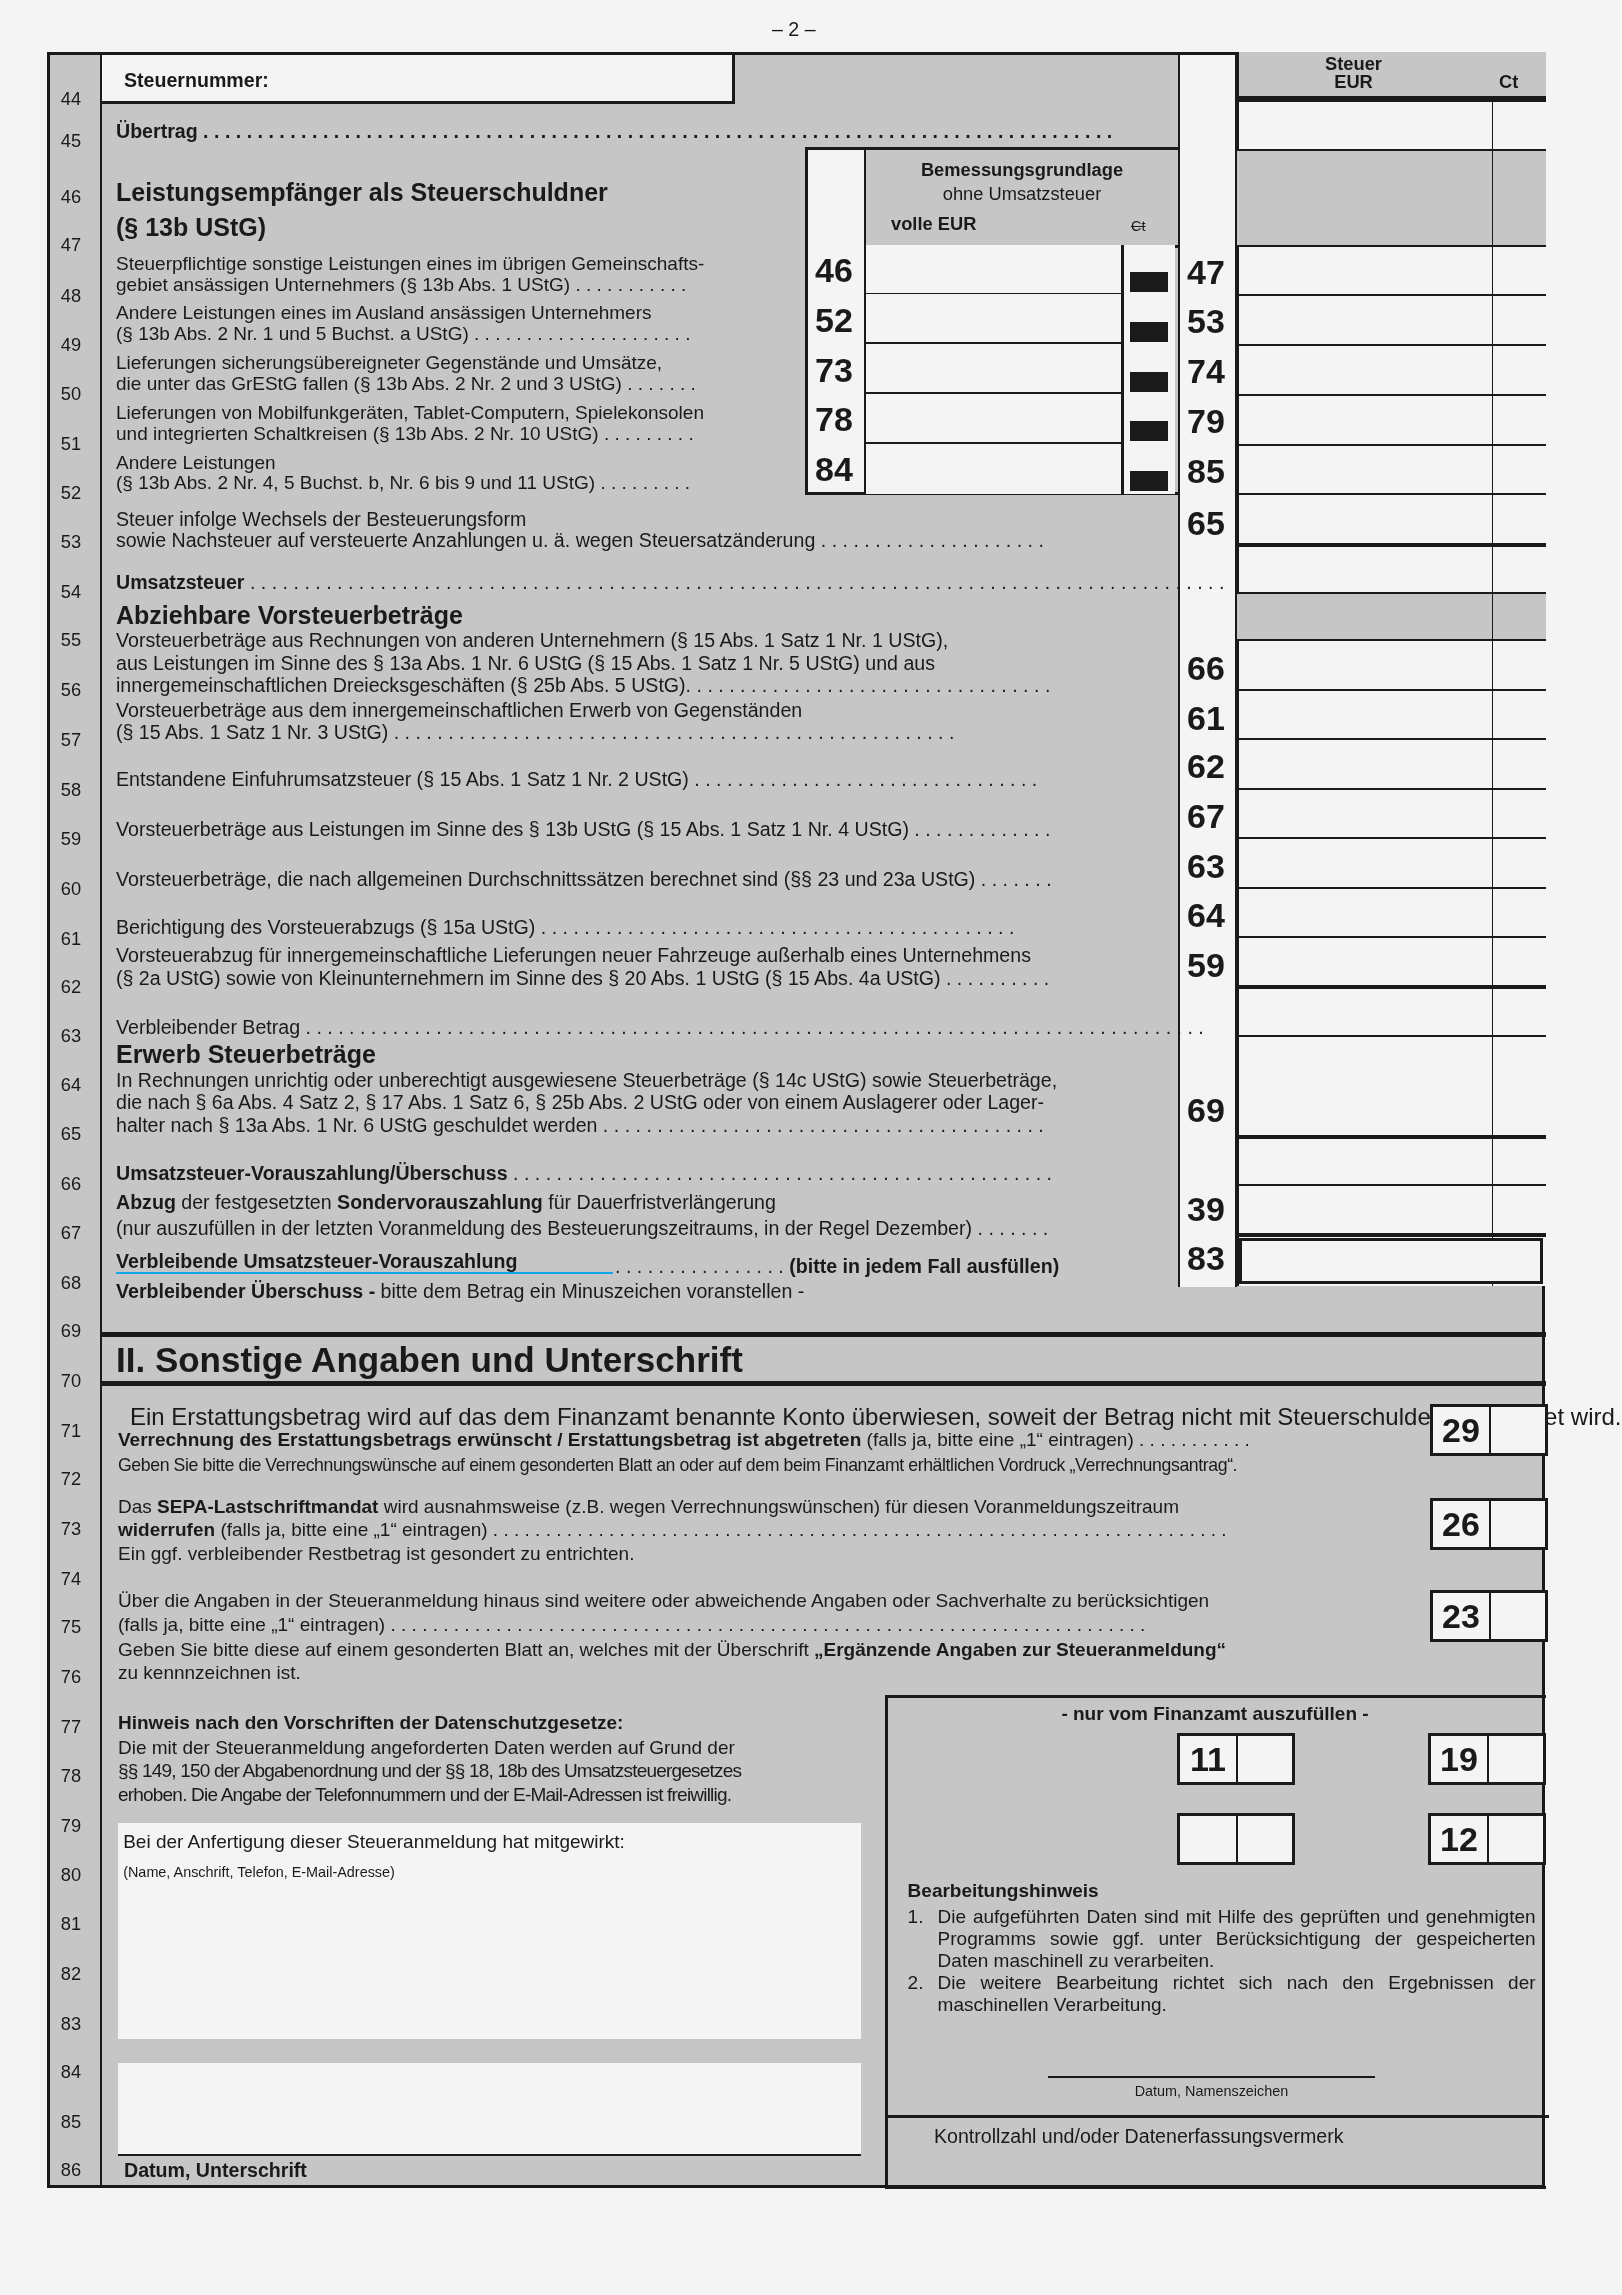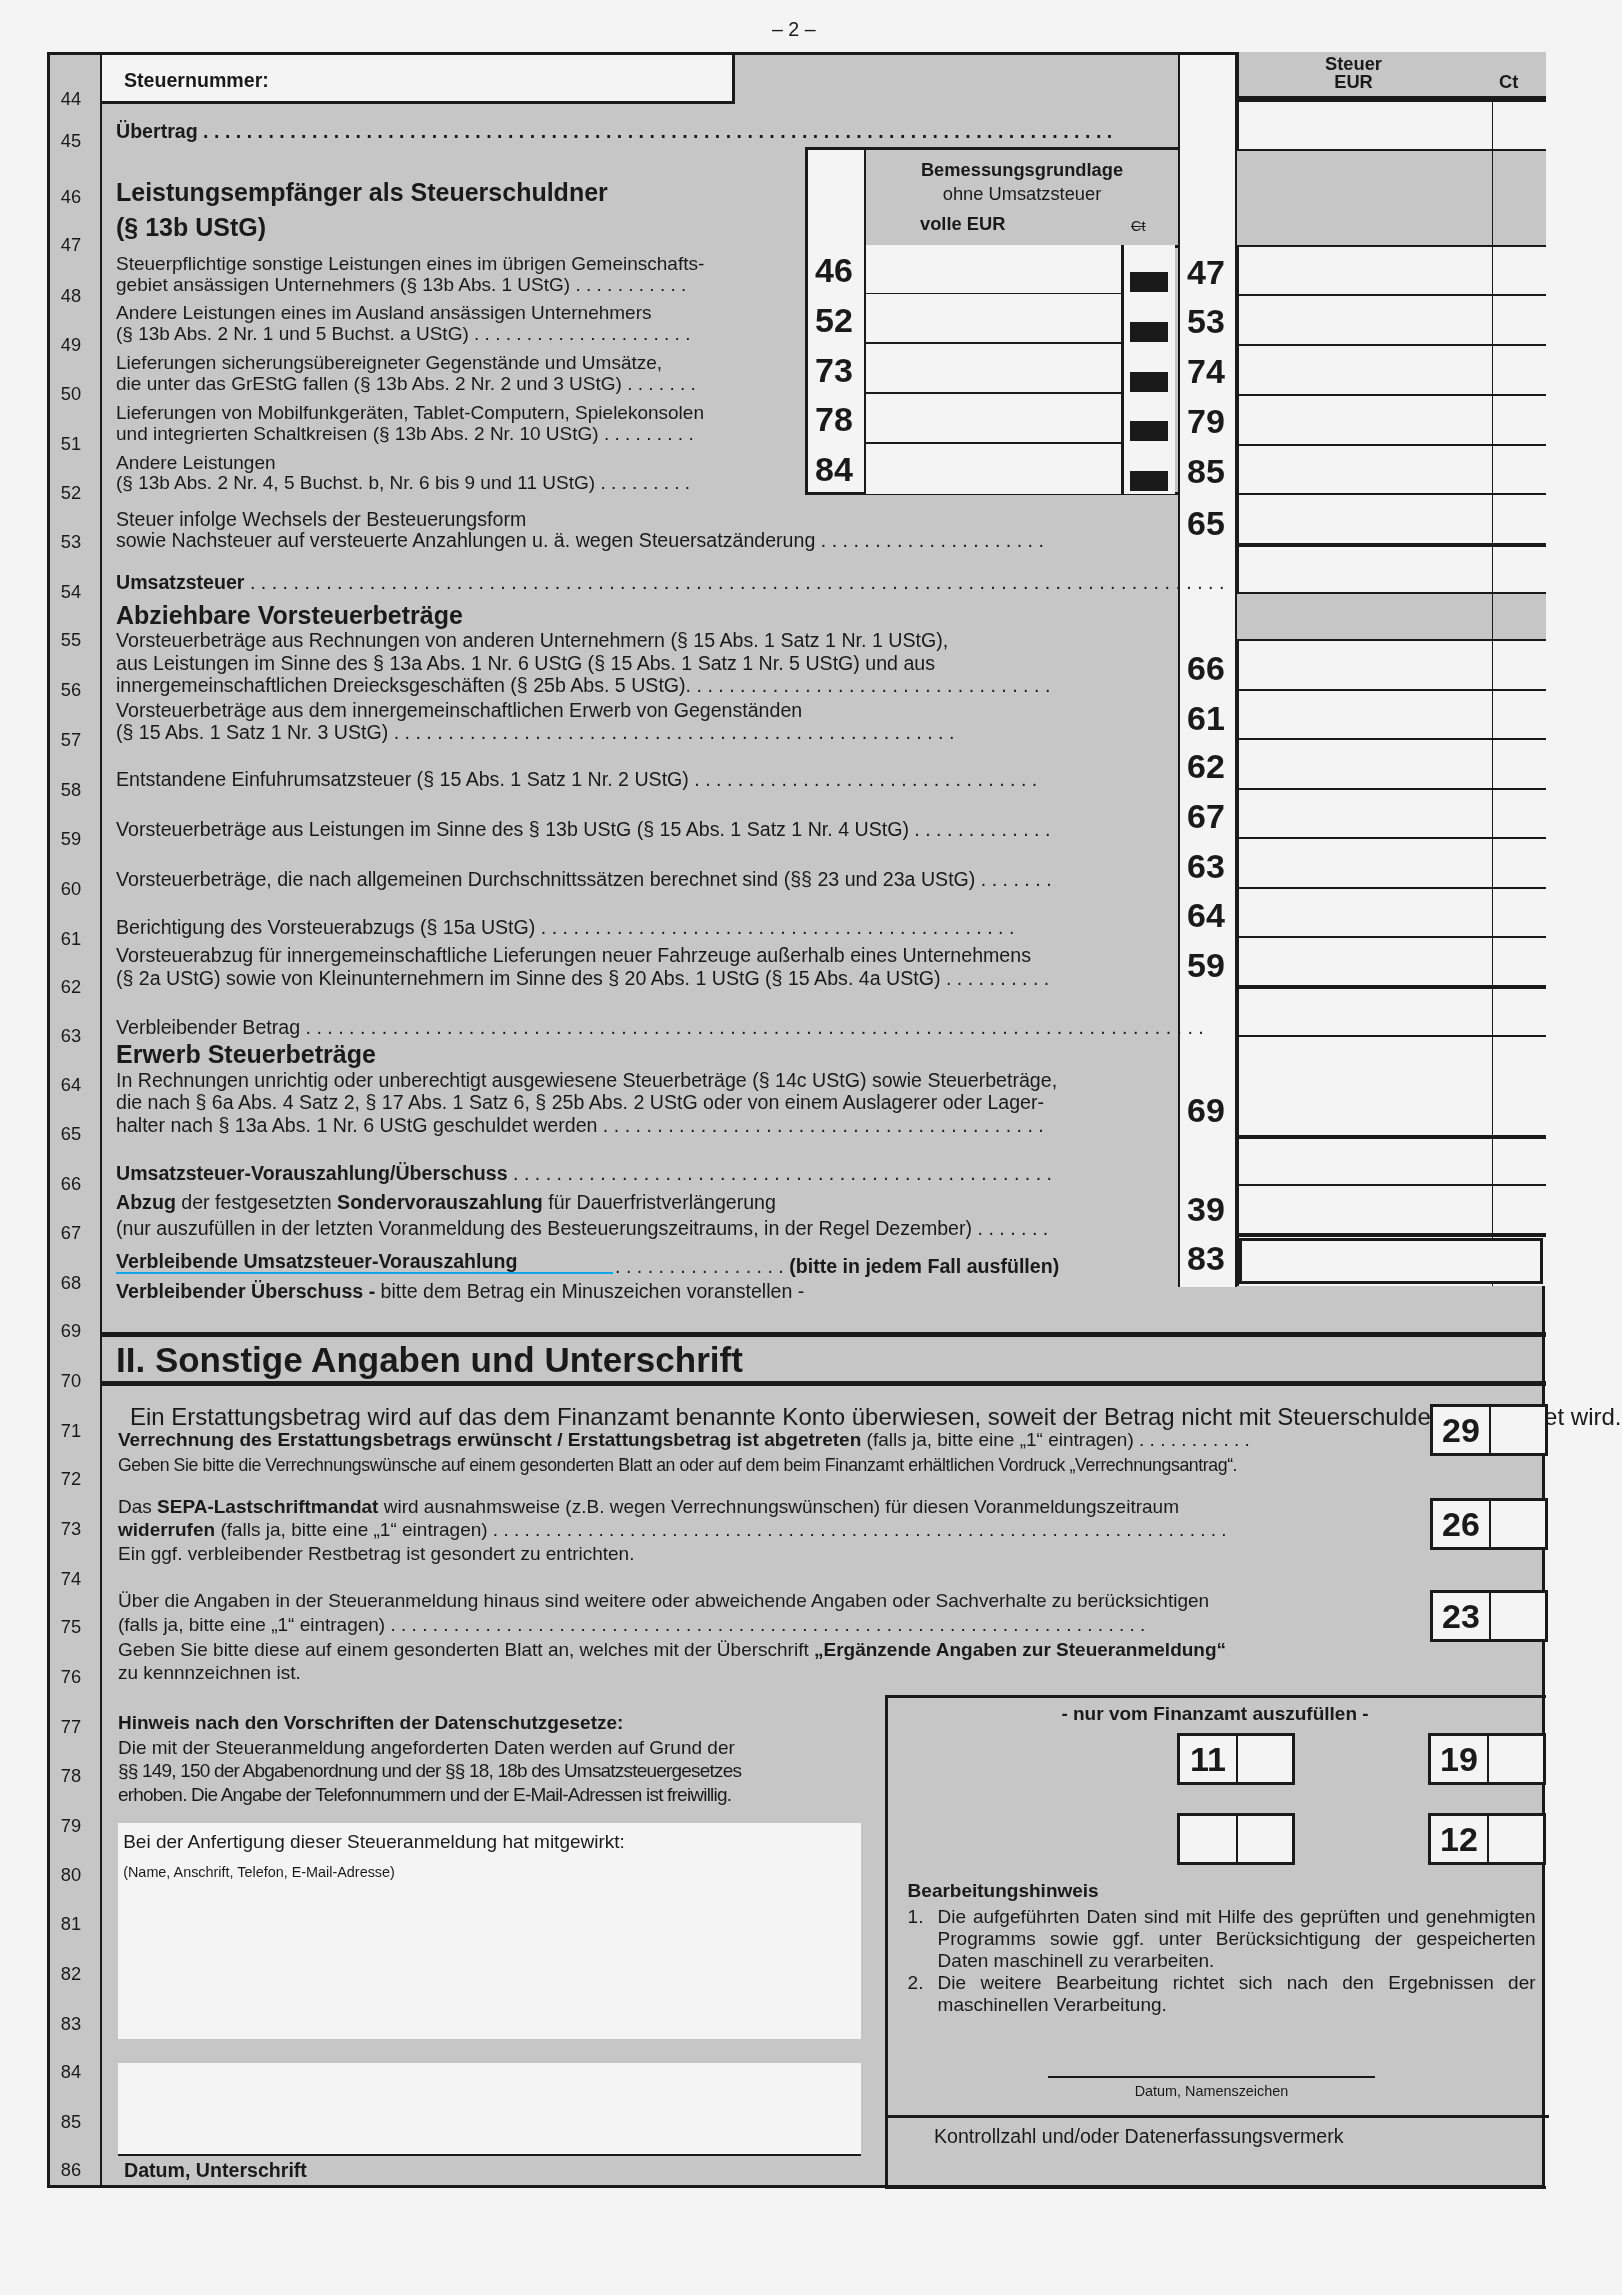--- a/index.html
+++ b/index.html
@@ -89,21 +89,21 @@
 <span class="txt b" style="left:116px;top:120px;"><span>Übertrag</span> . . . . . . . . . . . . . . . . . . . . . . . . . . . . . . . . . . . . . . . . . . . . . . . . . . . . . . . . . . . . . . . . . . . . . . . . . . . . . . . . . . . .</span>
 
 <div class="txt h1" style="left:116px;top:178px;">Leistungsempfänger als Steuerschuldner</div>
 <div class="txt h1" style="left:116px;top:213px;">(§ 13b UStG)</div>
 
 <div class="box" style="left:805px;top:147px;width:373px;height:348px;border:3.3px solid #1a1a1a;border-right:none;">
   <div class="box white" style="left:0;top:0;width:58px;height:342px;border-right:2.6px solid #1a1a1a;"></div>
   <div class="box" style="left:58px;top:0;width:312px;height:98px;border-bottom:3.3px solid #1a1a1a;">
     <div class="txt b" style="left:0;top:9.2px;width:312px;text-align:center;font-size:18.3px;">Bemessungsgrundlage</div>
     <div class="txt" style="left:0;top:33px;width:312px;text-align:center;font-size:18.3px;">ohne Umsatzsteuer</div>
-    <div class="txt b" style="left:54px;top:63px;font-size:18.3px;">volle EUR</div>
+    <div class="txt b" style="left:25px;top:63px;font-size:18.3px;">volle EUR</div>
     <div class="txt" style="left:265px;top:65px;font-size:14.4px;text-decoration:line-through;">Ct</div>
   </div>
 </div>
 
 <div id="r13b">
     <div class="txt" style="left: 116px; top: 253px; font-size: 19px;">Steuerpflichtige sonstige Leistungen eines im übrigen Gemeinschafts-</div>
     <div class="txt" style="left: 116px; top: 274px; font-size: 19px;">gebiet ansässigen Unternehmers (§ 13b Abs. 1 UStG)  . . . . . . . . . . .</div>
     <div class="num" style="left: 808px; top: 251px; width: 52px;">46</div>
     <div class="box white" style="left: 866px; top: 245px; width: 255px; height: 50px; border-bottom: 2.6px solid rgb(26, 26, 26);"></div>
     <div class="hline" style="left: 1121px; top: 245px; width: 2.6px; height: 50px;"></div>

